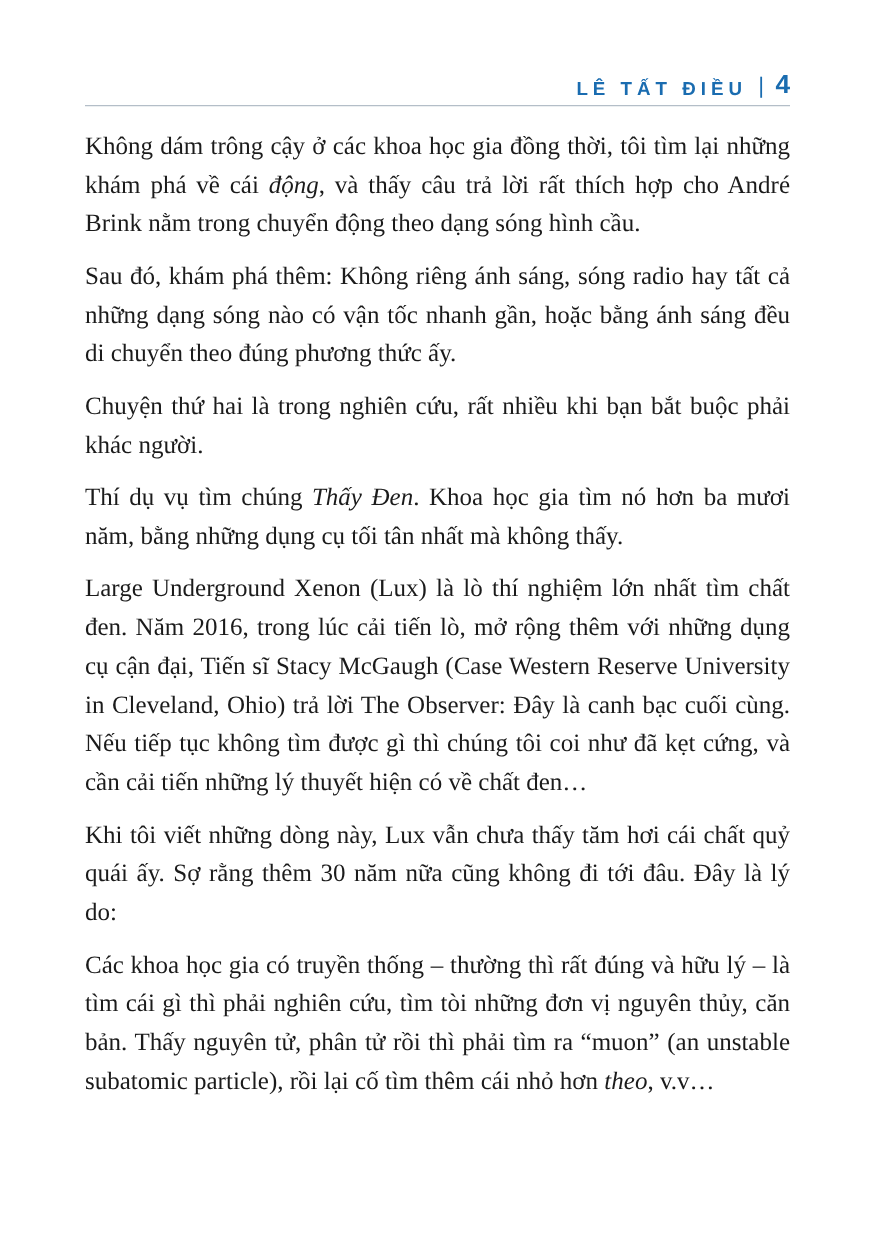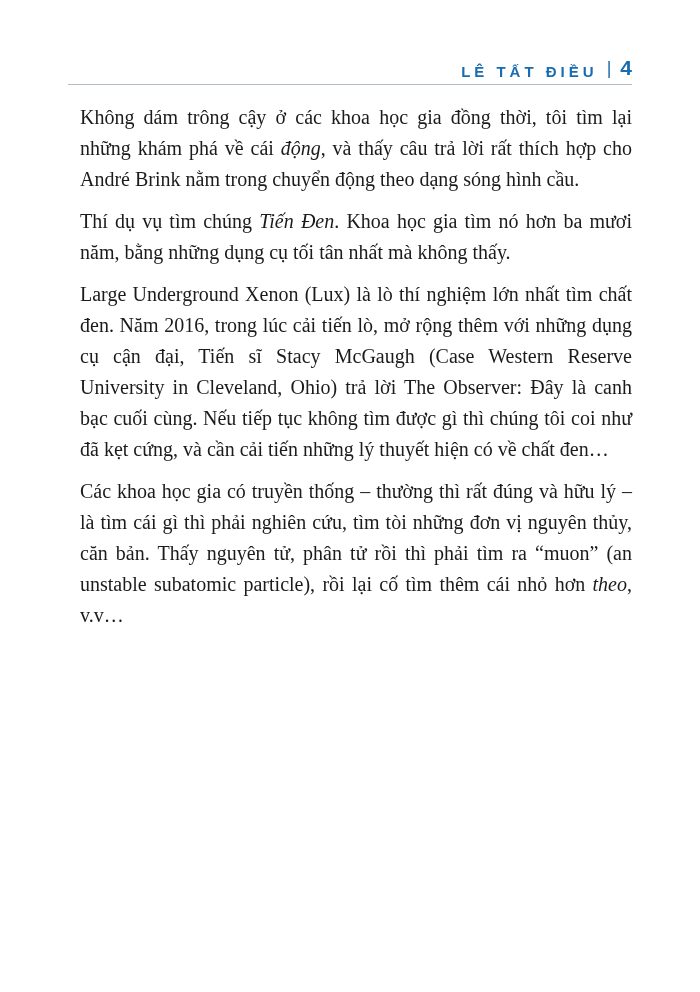--- a/index.html
+++ b/index.html
@@ -51,39 +51,42 @@
     position: absolute;
     top: 102px;
     left: 68px;
     right: 68px;
     font-size: 20px;
     line-height: 31px;
     color: #1b1b1b;
     text-align: justify;
   }
   .body-text p {
-    margin: 0 0 11px 12px;
+    margin: 0 0 11px 0;
   }
   .body-text em {
     font-style: italic;
   }
 </style>
 </head>
 <body>
 
 <div class="page">
 
   <div class="header" style="color: rgb(26, 108, 176);">
     <span class="header-author">LÊ TẤT ĐIỀU</span>
     <span class="header-sep">|</span>
     <span class="header-num">4</span>
   </div>
 
   <div class="header-rule" style="background: rgb(180, 190, 200);"></div>
 
   <div class="body-text" style="color: rgb(27, 27, 27);">
     <p><span>Không dám trông cậy ở các khoa học gia đồng thời, tôi tìm lại những khám phá về cái </span><em>động</em><span>, và thấy câu trả lời rất thích hợp cho André Brink nằm trong chuyển động theo dạng sóng hình cầu.</span></p>
-    <p><span>Thí dụ vụ tìm chúng </span><em>Tiến Đen</em><span>. Khoa học gia tìm nó hơn ba mươi năm, bằng những dụng cụ tối tân nhất mà không thấy.</span></p>
+    <p><span>Sau đó, khám phá thêm: Không riêng ánh sáng, sóng radio hay tất cả những dạng sóng nào có vận tốc nhanh gần, hoặc bằng ánh sáng đều di chuyển theo đúng phương thức ấy.</span></p>
+    <p><span>Chuyện thứ hai là trong nghiên cứu, rất nhiều khi bạn bắt buộc phải khác người.</span></p>
+    <p><span>Thí dụ vụ tìm chúng </span><em>Thấy Đen</em><span>. Khoa học gia tìm nó hơn ba mươi năm, bằng những dụng cụ tối tân nhất mà không thấy.</span></p>
     <p><span>Large Underground Xenon (Lux) là lò thí nghiệm lớn nhất tìm chất đen. Năm 2016, trong lúc cải tiến lò, mở rộng thêm với những dụng cụ cận đại, Tiến sĩ Stacy McGaugh (Case Western Reserve University in Cleveland, Ohio) trả lời The Observer: Đây là canh bạc cuối cùng. Nếu tiếp tục không tìm được gì thì chúng tôi coi như đã kẹt cứng, và cần cải tiến những lý thuyết hiện có về chất đen…</span></p>
+    <p><span>Khi tôi viết những dòng này, Lux vẫn chưa thấy tăm hơi cái chất quỷ quái ấy. Sợ rằng thêm 30 năm nữa cũng không đi tới đâu. Đây là lý do:</span></p>
     <p><span>Các khoa học gia có truyền thống – thường thì rất đúng và hữu lý – là tìm cái gì thì phải nghiên cứu, tìm tòi những đơn vị nguyên thủy, căn bản. Thấy nguyên tử, phân tử rồi thì phải tìm ra “muon” (an unstable subatomic particle), rồi lại cố tìm thêm cái nhỏ hơn </span><em>theo</em><span>, v.v…</span></p>
   </div>
 
 </div>
 
 </body></html>

